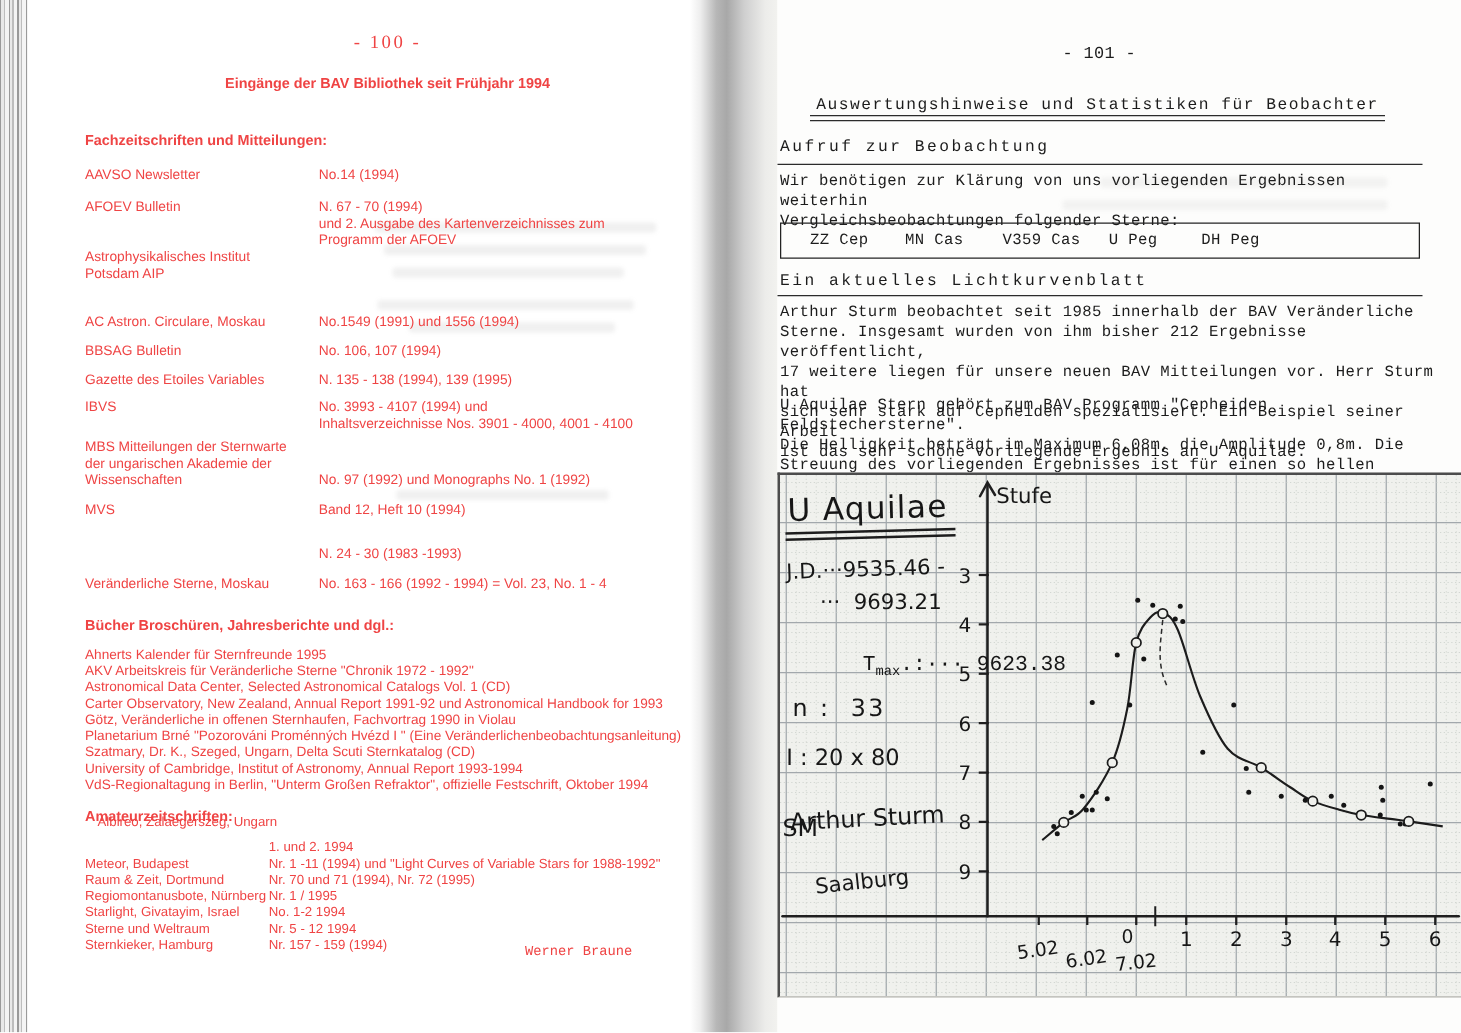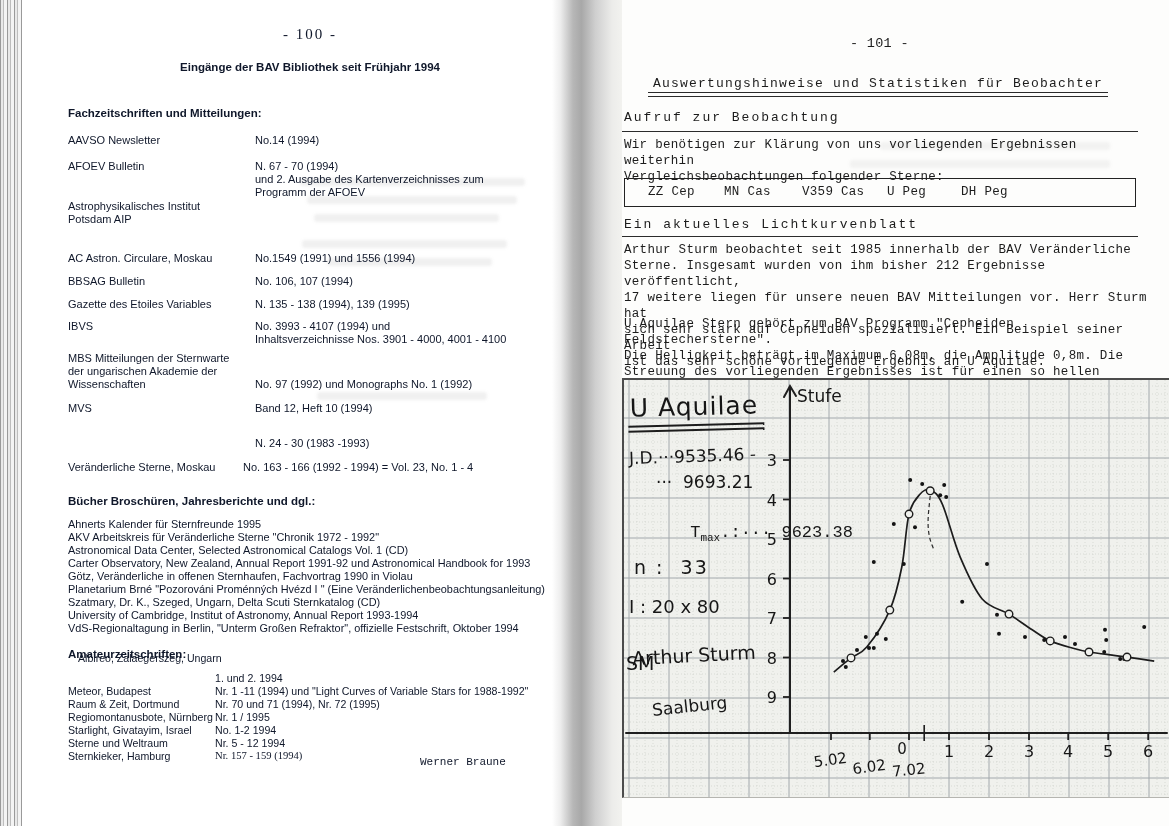--- a/index.html
+++ b/index.html
@@ -5,21 +5,21 @@
   html,body{margin:0;padding:0;background:#ffffff;}
   #canvas{position:relative;width:1169px;height:826px;background:#ffffff;overflow:hidden;
           font-family:"Liberation Sans",sans-serif;color:#141414;}
   .abs{position:absolute;}
   
   #left-edge{left:0;top:0;width:22px;height:826px;
     background:repeating-linear-gradient(90deg,#9a9a9a 0 1px,#e9e9e9 1px 3px,#bdbdbd 3px 4px,#f4f4f4 4px 7px);}
   #spine{left:552px;top:0;width:70px;height:826px;
     background:linear-gradient(90deg,#ffffff 0%,#ededed 12%,#b7b7b7 30%,#a8a8a8 42%,#cfcfcf 62%,#ececea 86%,#f2f2ef 100%);}
   
-  .lp{font-family:"Liberation Sans",sans-serif;color:#0f172a;}
+  .lp{font-family:"Liberation Sans",sans-serif;color:#ef4444;}
   .lp-head{font-weight:bold;font-size:11.5px;}
   .lp-row{font-size:11px;line-height:12.8px;white-space:pre-line;}
   .lp-books{font-size:10.9px;line-height:13px;}
   .lp-mag{font-size:10.6px;line-height:12.8px;}
   .bleed{background:rgba(110,110,110,0.10);border-radius:3px;filter:blur(1.5px);}
   
   .tw{font-family:"Liberation Mono","DejaVu Sans Mono",monospace;color:#1c1c1c;
       font-size:12.5px;letter-spacing:0.3px;line-height:16px;white-space:pre-line;}
   .tw-title{font-size:13px;letter-spacing:1.2px;}
   .tw-head{font-size:13px;letter-spacing:2px;}
@@ -86,21 +86,21 @@
 der ungarischen Akademie der
 Wissenschaften</div>
     <div class="abs lp-row" style="left:233px;top:378px;">No. 97 (1992) und Monographs No. 1 (1992)</div>
 
     <div class="abs lp-row" style="left:46px;top:402px;">MVS</div>
     <div class="abs lp-row" style="left:233px;top:402px;">Band 12, Heft 10 (1994)</div>
 
     <div class="abs lp-row" style="left:233px;top:437px;">N. 24 - 30 (1983 -1993)</div>
 
     <div class="abs lp-row" style="left:46px;top:461px;">Veränderliche Sterne, Moskau</div>
-    <div class="abs lp-row" style="left:221px;top:461px;text-align:right;">No. 163 - 166 (1992 - 1994) = Vol. 23, No. 1 - 4</div>
+    <div class="abs lp-row" style="left:233px;top:461px;text-align:right;">No. 163 - 166 (1992 - 1994) = Vol. 23, No. 1 - 4</div>
 
     <div class="abs lp-head" style="left:46px;top:495px;">Bücher Broschüren, Jahresberichte und dgl.:</div>
 
     <div class="abs lp-books" style="left:46px;top:518px;">Ahnerts Kalender für Sternfreunde 1995</div>
     <div class="abs lp-books" style="left:46px;top:531px;">AKV Arbeitskreis für Veränderliche Sterne "Chronik 1972 - 1992"</div>
     <div class="abs lp-books" style="left:46px;top:544px;">Astronomical Data Center, Selected Astronomical Catalogs Vol. 1 (CD)</div>
     <div class="abs lp-books" style="left:46px;top:557px;">Carter Observatory, New Zealand, Annual Report 1991-92 und Astronomical Handbook for 1993</div>
     <div class="abs lp-books" style="left:46px;top:570px;">Götz, Veränderliche in offenen Sternhaufen, Fachvortrag 1990 in Violau</div>
     <div class="abs lp-books" style="left:46px;top:583px;">Planetarium Brné "Pozorováni Proménných Hvézd I " (Eine Veränderlichenbeobachtungsanleitung)</div>
     <div class="abs lp-books" style="left:46px;top:596px;">Szatmary, Dr. K., Szeged, Ungarn, Delta Scuti Sternkatalog (CD)</div>
@@ -115,21 +115,21 @@
     <div class="abs lp-mag" style="left:193px;top:685px;">Nr. 1 -11 (1994) und "Light Curves of Variable Stars for 1988-1992"</div>
     <div class="abs lp-mag" style="left:46px;top:698px;">Raum &amp; Zeit, Dortmund</div>
     <div class="abs lp-mag" style="left:193px;top:698px;">Nr. 70 und 71 (1994), Nr. 72 (1995)</div>
     <div class="abs lp-mag" style="left:46px;top:711px;">Regiomontanusbote, Nürnberg</div>
     <div class="abs lp-mag" style="left:193px;top:711px;">Nr. 1 / 1995</div>
     <div class="abs lp-mag" style="left:46px;top:724px;">Starlight, Givatayim, Israel</div>
     <div class="abs lp-mag" style="left:193px;top:724px;">No. 1-2 1994</div>
     <div class="abs lp-mag" style="left:46px;top:737px;">Sterne und Weltraum</div>
     <div class="abs lp-mag" style="left:193px;top:737px;">Nr. 5 - 12 1994</div>
     <div class="abs lp-mag" style="left:46px;top:750px;">Sternkieker, Hamburg</div>
-    <div class="abs lp-mag" style="left:193px;top:750px;font-family:Liberation Serif, serif;">Nr. 157 - 159 (1994)</div>
+    <div class="abs lp-mag" style="left:193px;top:750px;">Nr. 157 - 159 (1994)</div>
 
     <div class="abs lp-row" style="left:398px;top:756px;font-family:Liberation Mono, monospace;">Werner Braune</div>
   </div>
 
   <div class="abs" style="left:622px;top:0;width:547px;height:826px;background:#fdfdfc;">
 
     <div class="abs bleed" style="left:258px;top:142px;width:230px;height:8px;background:rgba(120,120,120,0.08);"></div>
     <div class="abs bleed" style="left:228px;top:160px;width:260px;height:8px;background:rgba(120,120,120,0.08);"></div>
 
     <div class="abs tw" style="left:228px;top:36px;font-size:13.5px;">-  101  -</div>

